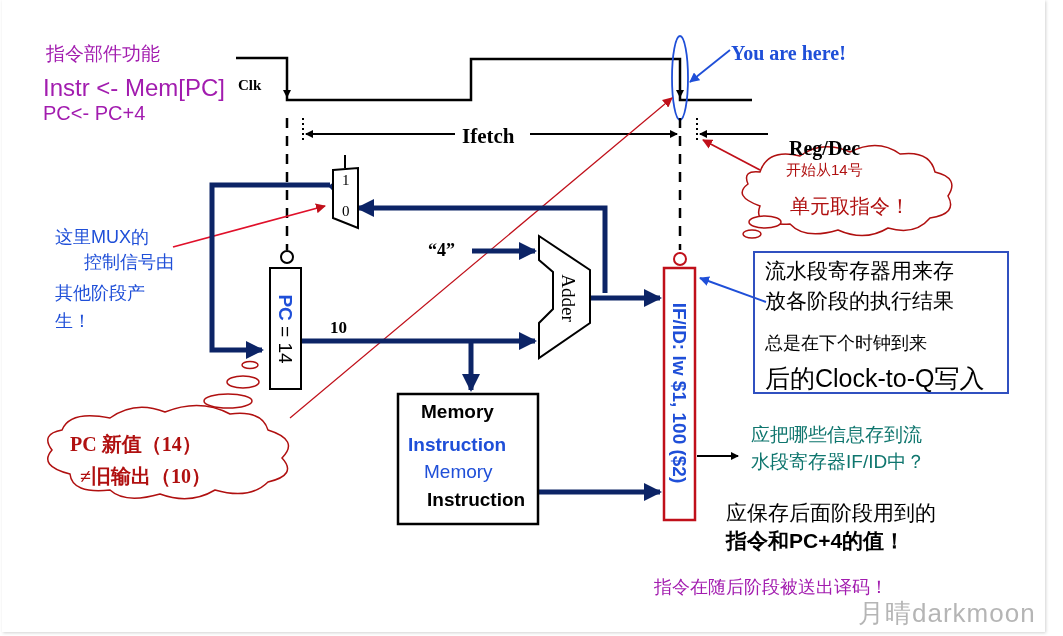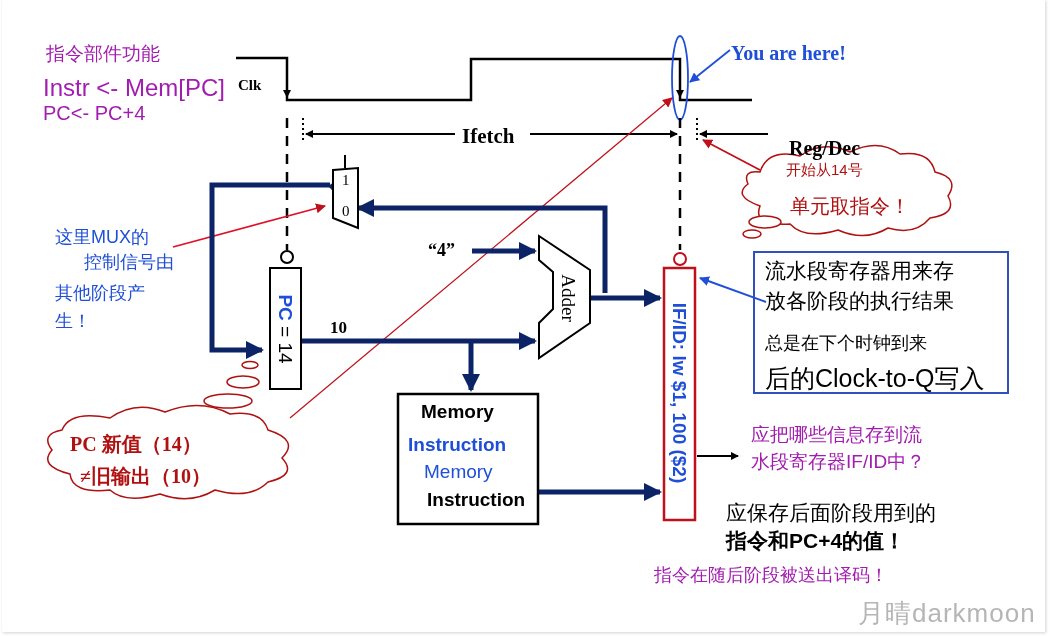--- a/index.html
+++ b/index.html
@@ -3,21 +3,21 @@
   <meta charset="utf-8">
   <style>
     html, body { margin: 0; padding: 0; background: #ffffff; }
     body { width: 1063px; height: 636px; position: relative; overflow: hidden; font-family: "Liberation Sans", sans-serif; }
     .frame { position: absolute; left: 2px; top: 0; width: 1043px; height: 632px; background: #fff; box-shadow: 1px 1px 3px rgba(0,0,0,0.18); }
     svg.diagram { position: absolute; left: 0; top: 0; }
     .t { position: absolute; white-space: nowrap; line-height: 1.2; }
     .green { color: #a21caf; font-weight: normal; }
     .serif { font-family: "Liberation Serif", serif; text-align: right; }
     .blue { color: #1f4fd8; }
-    .red { color: #a21caf; }
+    .red { color: #0f766e; }
     .dkred { color: #b01010; }
     .box-note { position: absolute; left: 753px; top: 251px; width: 256px; height: 143px; border: 2px solid #3050c0; box-sizing: border-box; }
     .rot { position: absolute; transform-origin: center center; transform: rotate(90deg); white-space: nowrap; }
     .watermark { position: absolute; left: 858px; top: 596px; font-size: 26px; color: rgba(120,120,120,0.55); letter-spacing: 1px; }
   </style>
 </head>
 <body>
 
 <div class="frame"></div>
 
@@ -153,16 +153,16 @@
 <div class="t" style="left:765px; top:288px; font-size:21px;">放各阶段的执行结果</div>
 <div class="t" style="left:765px; top:333px; font-size:18px;">总是在下个时钟到来</div>
 <div class="t" style="left:765px; top:363px; font-size:25px;">后的Clock-to-Q写入</div>
 
 <div class="t red" style="left:751px; top:424px; font-size:19px;">应把哪些信息存到流</div>
 <div class="t red" style="left:751px; top:451px; font-size:19px;">水段寄存器IF/ID中？</div>
 
 <div class="t" style="left:726px; top:500px; font-size:21px;">应保存后面阶段用到的</div>
 <div class="t" style="left:726px; top:528px; font-size:21px; font-weight:bold;">指令和PC+4的值！</div>
 
-<div class="t green" style="left:654px; top:565px; font-size:18px;">指令在随后阶段被送出译码！</div>
+<div class="t green" style="left:654px; top:577px; font-size:18px;">指令在随后阶段被送出译码！</div>
 <div class="t green" style="left:654px; top:607px; font-size:17px;margin-top:44px;">PC+4用来计算转移目标地址！</div>
 
 <div class="watermark">月晴darkmoon</div>
 
 </body></html>

